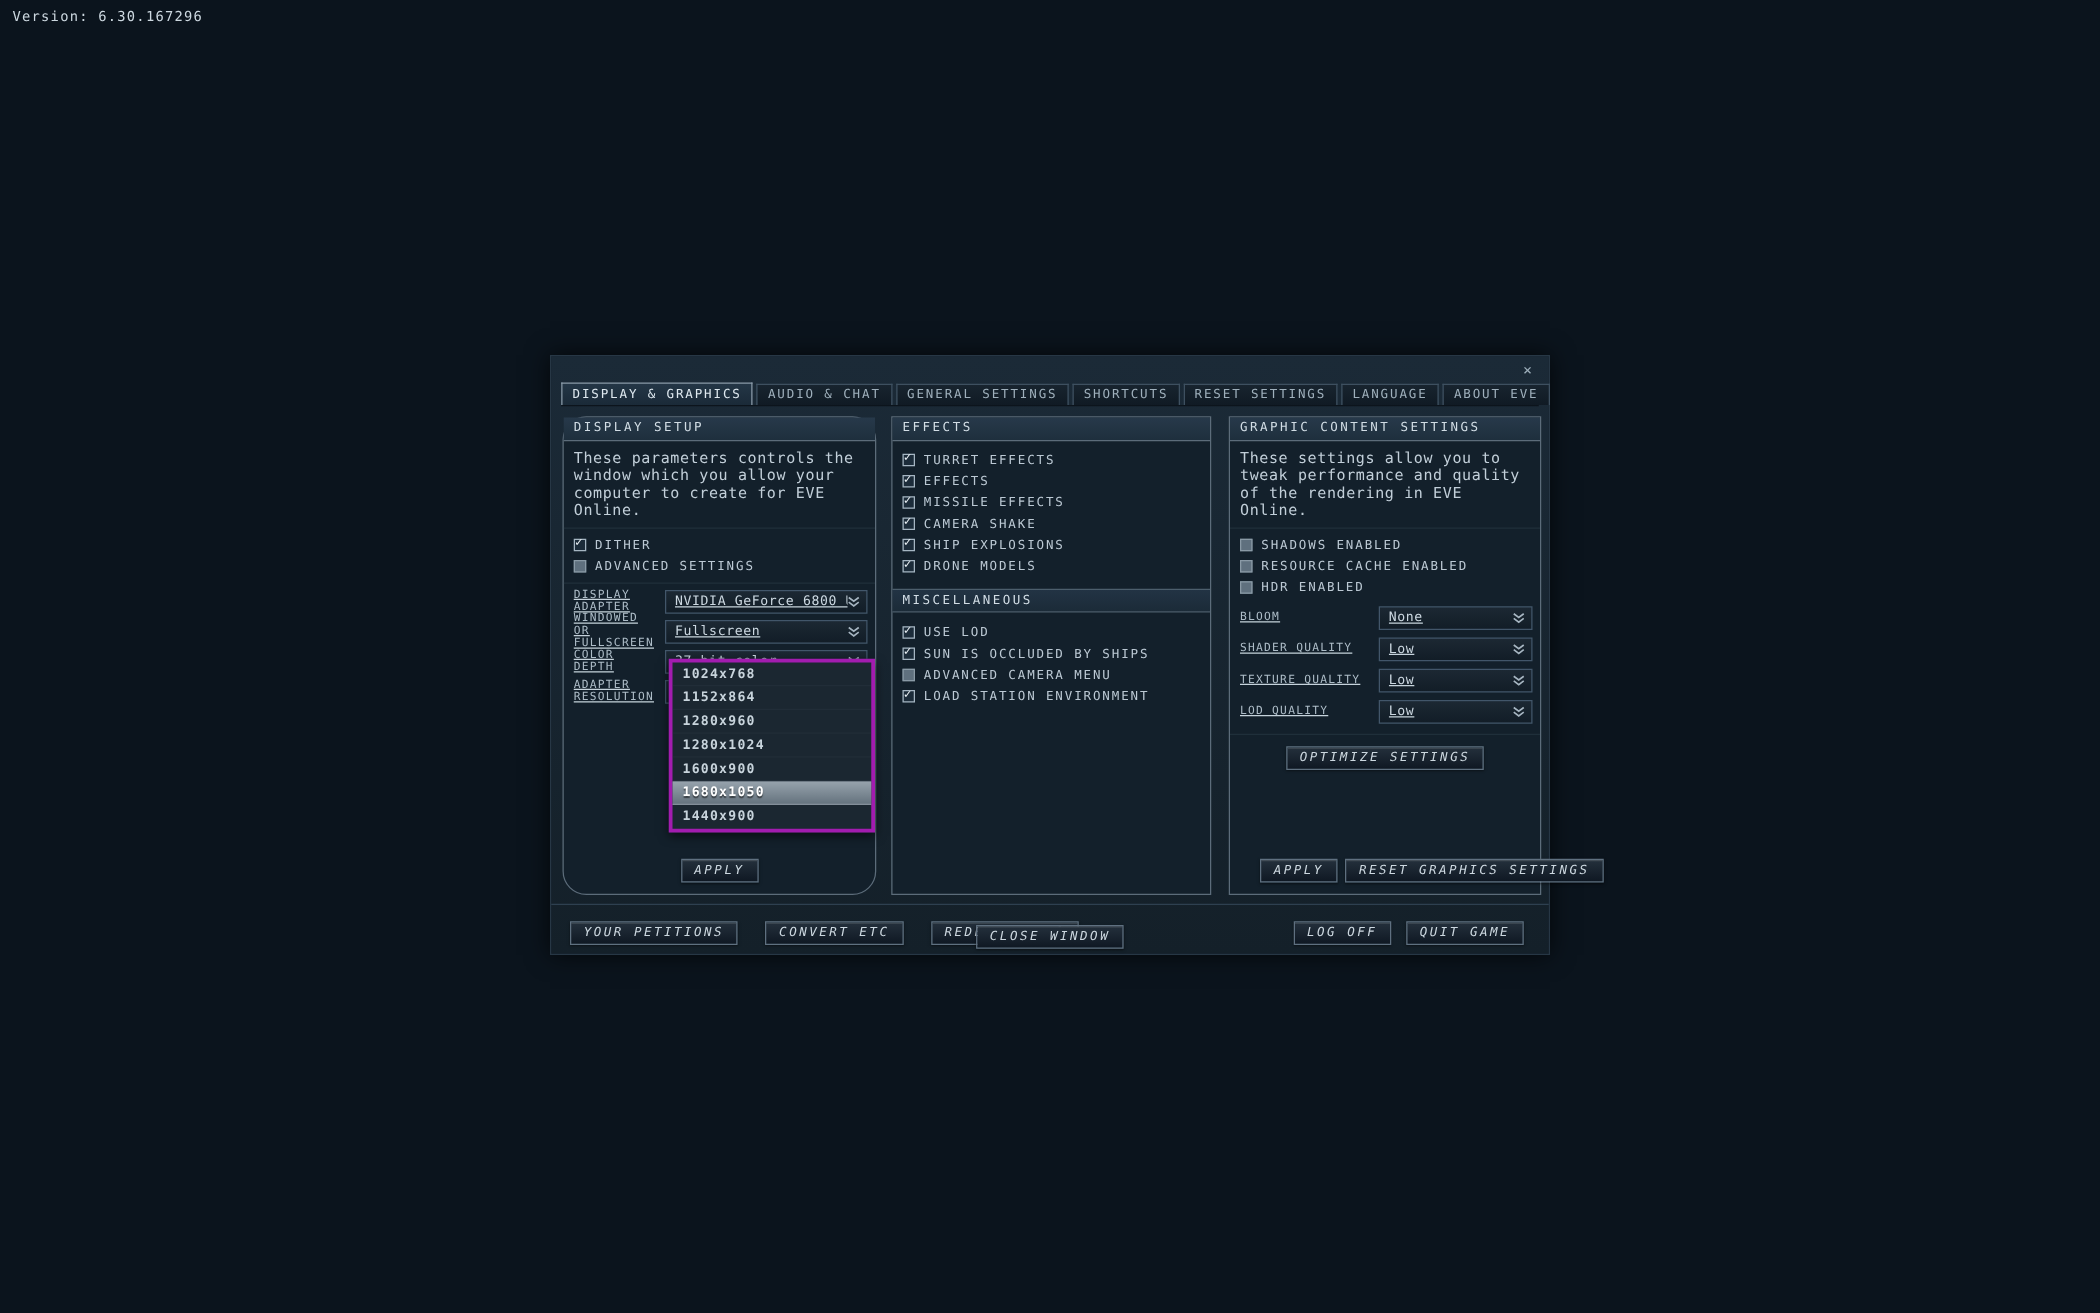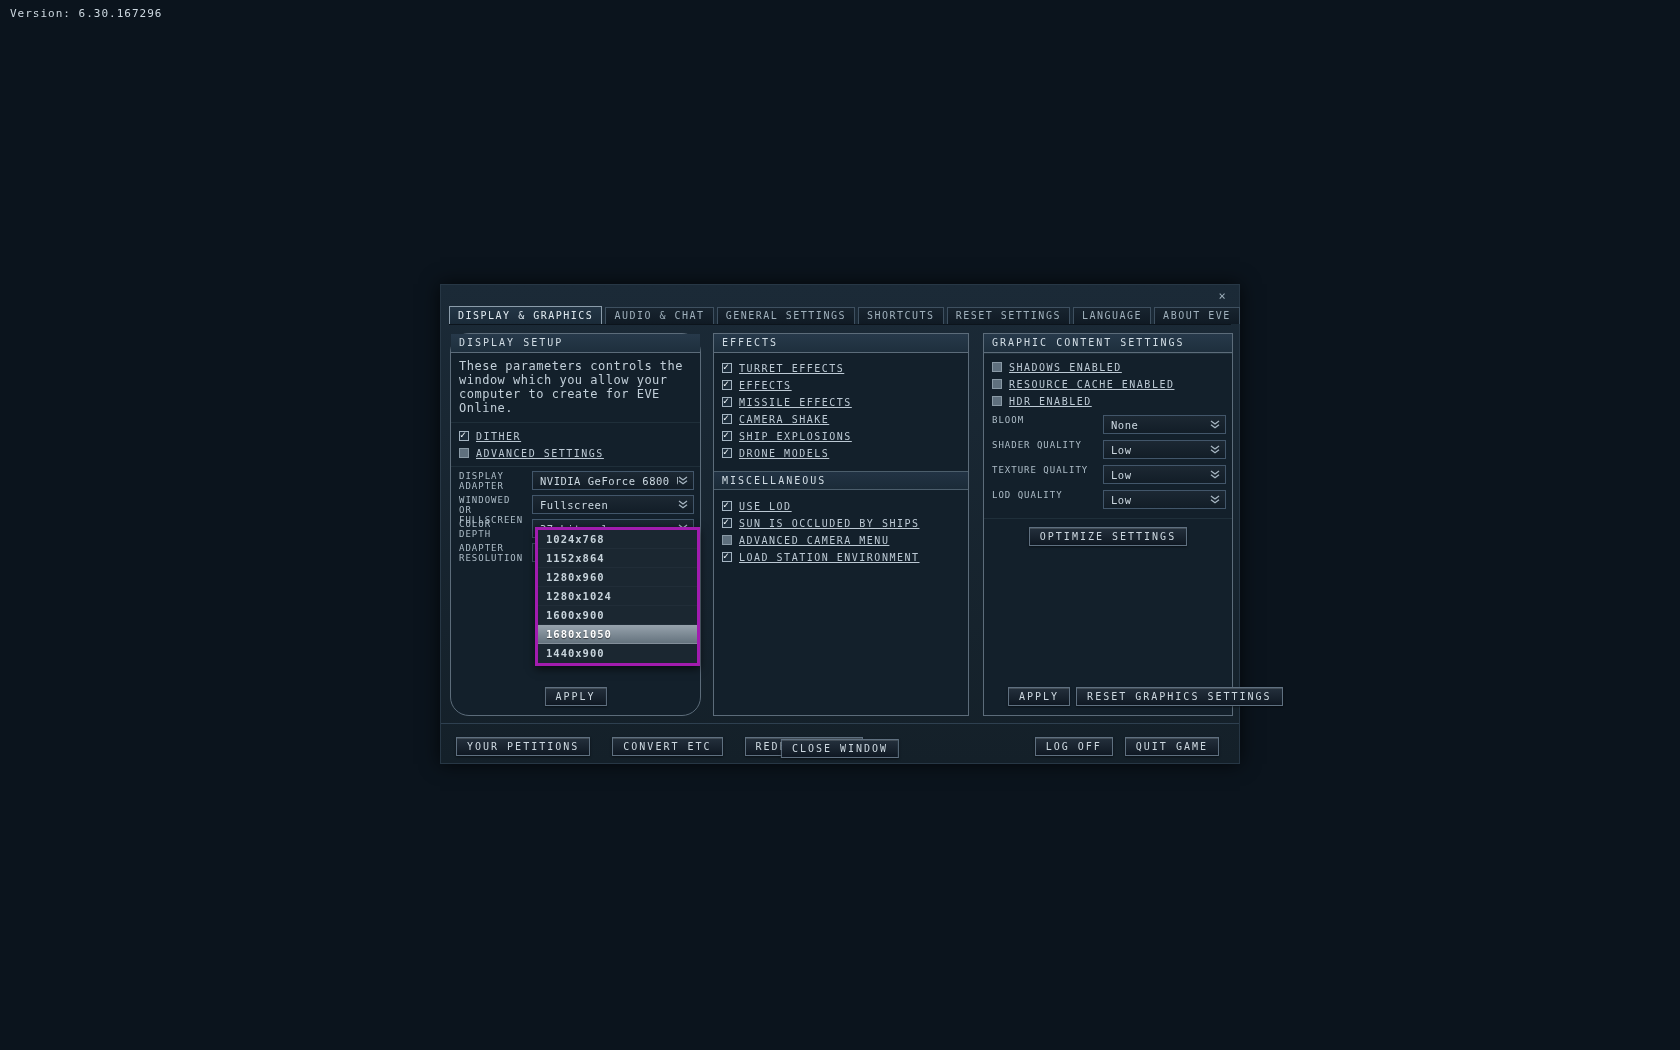--- a/index.html
+++ b/index.html
@@ -85,26 +85,26 @@
     width:10px; height:10px; flex:0 0 10px;
     border:1px solid #8a9aa6; background:#5f707e;
     position:relative;
   }
   .cbrow.checked .cb { background:#1c2c3a; border-color:#a5b5c2; }
   .cb .tick {
     display:none; position:absolute; left:0px; top:-3px;
     font-size:10px; color:#eef4f8; font-weight:bold;
   }
   .cbrow.checked .cb .tick { display:block; }
-  .cblabel { font-size:10px; letter-spacing:1.5px; color:#bcc9d4; white-space:nowrap;text-decoration:underline; }
+  .cblabel { font-size:10px; letter-spacing:1.5px; color:#bcc9d4; white-space:nowrap; }
 
   
   .formrow {
-    display:flex; align-items:flex-start;
-    margin:4px 6px 0 8px; height:20px;
+    display:flex; align-items:center;
+    margin:4px 6px 0 8px; height:20px;text-decoration:underline;
   }
   .formrow .flabel {
     flex:1; font-size:9px; line-height:10px; letter-spacing:1px;
     color:#aebdc8; text-transform:uppercase; padding-right:4px;
   }
   .select {
     height:19px; display:flex; align-items:center;
     background:linear-gradient(180deg,#1c2833,#121d27);
     border:1px solid #42566605; border:1px solid #42566a;
     padding:0 5px 0 7px; cursor:pointer;
@@ -137,21 +137,21 @@
     color:#ffffff; text-shadow:0 1px 1px rgba(0,0,0,.55);
   }
 
   
   .btn {
     display:inline-block; height:19px; line-height:17px; padding:0 10px;
     background:linear-gradient(180deg,#24303c,#0f1823);
     border:1px solid #5f7080;
     box-shadow:inset 0 1px 0 rgba(255,255,255,.14), 0 1px 2px rgba(0,0,0,.5);
     font-size:10px; letter-spacing:2px; color:#cdd8e0;
-    white-space:nowrap; cursor:pointer; text-align:center;
+    white-space:nowrap; cursor:pointer; text-align:center;font-style:italic;
   }
   .apply-left { position:absolute; bottom:9px; left:50%; transform:translateX(-50%); }
   .optimize-row { text-align:center; margin-top:6px; }
   .bottom-btns {
     position:absolute; bottom:9px; left:0; right:0;
     display:flex; gap:6px; padding-left:24px;
   }
 
   
   .footer-divider { position:absolute; left:0; right:0; top:438px; border-top:1px solid #2e4050; }
@@ -325,20 +325,21 @@
         <span class="cb">
             <span class="tick">✓</span>
           </span>
         <span class="cblabel">LOAD STATION ENVIRONMENT</span>
       </div>
     </div>
   </div>
 
   <div class="panel panel-right">
     <div class="panel-header">GRAPHIC CONTENT SETTINGS</div>
+    <div class="panel-desc">These settings allow you to tweak performance and quality of the rendering in EVE Online.</div>
     <div class="hr"></div>
 
     <div style="padding:4px 0 2px 0;">
       <div class="cbrow">
         <span class="cb"></span>
         <span class="cblabel">SHADOWS ENABLED</span>
       </div>
       <div class="cbrow">
         <span class="cb"></span>
         <span class="cblabel">RESOURCE CACHE ENABLED</span>

